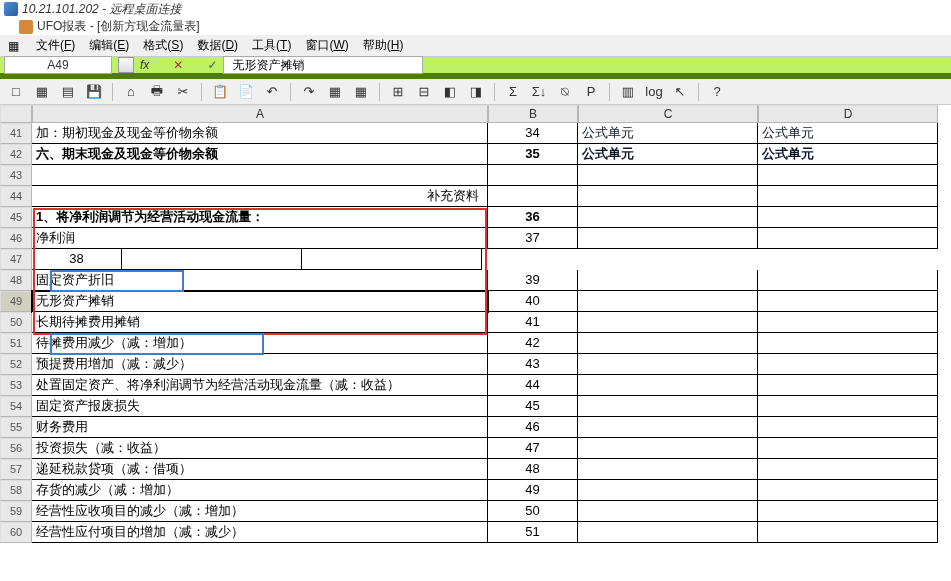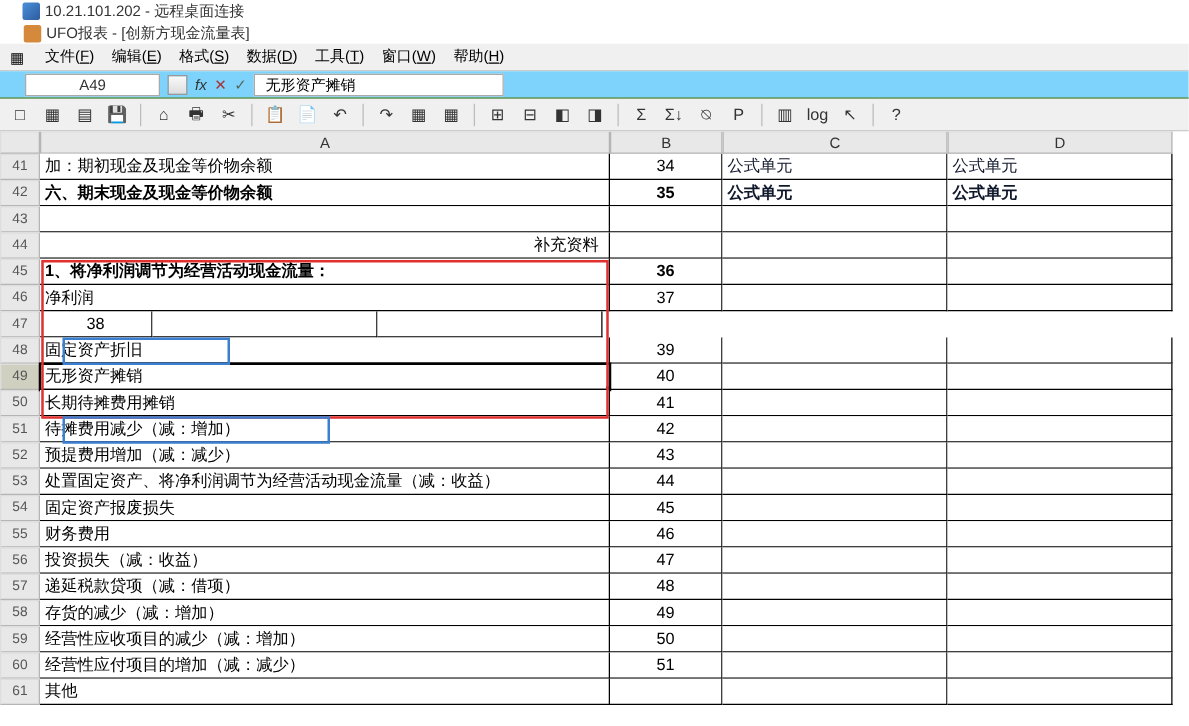--- a/index.html
+++ b/index.html
@@ -1,31 +1,31 @@
 <!DOCTYPE html>
 <html><head>
 <meta charset="utf-8">
 <style>
 * { box-sizing: border-box; margin: 0; padding: 0; }
 body { font-family: "Microsoft YaHei", SimSun, Arial, sans-serif; font-size: 12px; background: #fff; overflow: hidden; width: 951px; height: 581px; }
 
-.titlebar { height: 18px; background: #fff; display: flex; align-items: center; padding: 0 18px; font-size: 12px; color: #333; }
+.titlebar { height: 18px; background: #fff; display: flex; align-items: center; padding: 0 4px; font-size: 12px; color: #333; font-style: italic; }
 .titlebar .ico { width: 14px; height: 14px; margin-right: 4px; background: linear-gradient(135deg,#4a90d9,#2e5c9e); border-radius: 2px; }
 .subtitle { height: 17px; background: #fff; display: flex; align-items: center; padding: 0 19px; font-size: 12px; color: #333; }
 .subtitle .ico { width: 14px; height: 14px; margin-right: 4px; background: #d48a3a; border-radius: 2px; }
 
 .menubar { height: 22px; background: #f0f0f0; display: flex; align-items: center; padding: 0 8px; gap: 14px; border-bottom: 1px solid #ccc; }
 .menubar span { font-size: 12px; color: #000; cursor: default; }
 .menubar span u { text-decoration: underline; }
 .tb-icon { width: 14px; height: 14px; display: inline-block; }
 
-.cellbar { height: 22px; background: #7dd3fc; display: flex; align-items: center; padding: 0 20px; border-bottom: 1px solid #4d7c0f; gap: 6px; }
+.cellbar { height: 22px; background: #bef264; display: flex; align-items: center; padding: 0 4px; border-bottom: 6px solid #4d7c0f; gap: 6px; }
 .cellref { width: 108px; height: 18px; background: #fff; border: 1px solid #aaa; text-align: center; line-height: 16px; font-size: 12px; color: #333; }
 .mini-btn { width: 16px; height: 16px; border: 1px solid #999; background: linear-gradient(#fafafa,#ddd); }
-.fxbar { display: flex; align-items: center; gap: 6px; }
+.fxbar { display: flex; align-items: center; gap: 24px; }
 .fxbar .fx { font-style: italic; font-size: 12px; color: #333; }
 .fxbar .chk { color: #565; }
 .fxbar .x { color: #a33; }
 .fxval { height: 18px; line-height: 16px; background: #fff; border: 1px solid #aaa; padding: 0 8px; min-width: 200px; font-size: 12px; }
 
 .toolbar { height: 26px; background: #f0f0f0; display: flex; align-items: center; padding: 0 6px; gap: 6px; border-bottom: 1px solid #ccc; }
 .tbtn { width: 20px; height: 20px; display: flex; align-items: center; justify-content: center; font-size: 13px; color: #333; border: 1px solid transparent; }
 .sep { width: 1px; height: 18px; background: #bbb; margin: 0 2px; }
 
 .grid-wrap { position: relative; width: 951px; height: 476px; overflow: hidden; }
@@ -260,24 +260,17 @@
     <div class="cell colC "></div>
     <div class="cell colD "></div>
   </div>
       <div class="row">
     <div class="rowhdr">60</div>
     <div class="cell a colA" style="position:relative">        经营性应付项目的增加（减：减少）</div>
     <div class="cell b colB">51</div>
     <div class="cell colC "></div>
     <div class="cell colD "></div>
   </div>
-      <div class="row">
-    <div class="rowhdr">61</div>
-    <div class="cell a colA" style="position:relative">        其他</div>
-    <div class="cell b colB"></div>
-    <div class="cell colC "></div>
-    <div class="cell colD "></div>
-  </div>
     </div>
   <div class="redbox" style="left:33px; top:103px; width:454px; height:127px;"></div>
   <div class="bluebox" style="left:50px; top:165px; width:134px; height:22px;"></div>
   <div class="bluebox" style="left:50px; top:228px; width:214px; height:22px;"></div>
 </div>
 
 </body></html>

